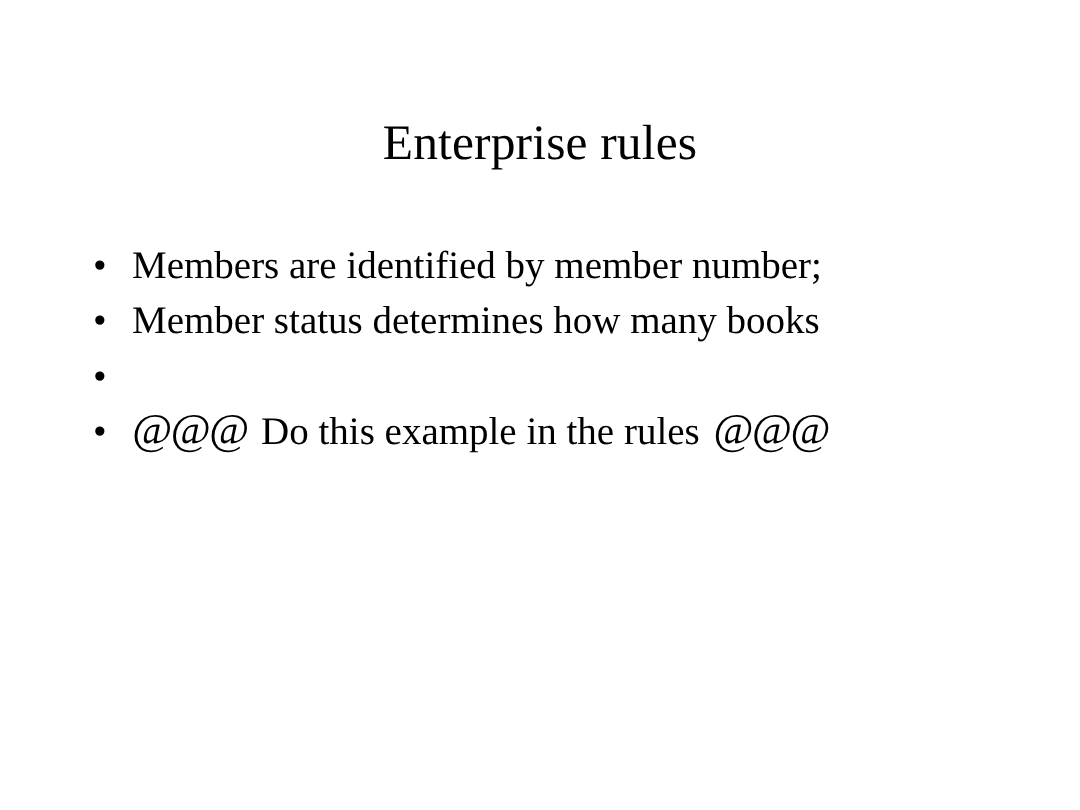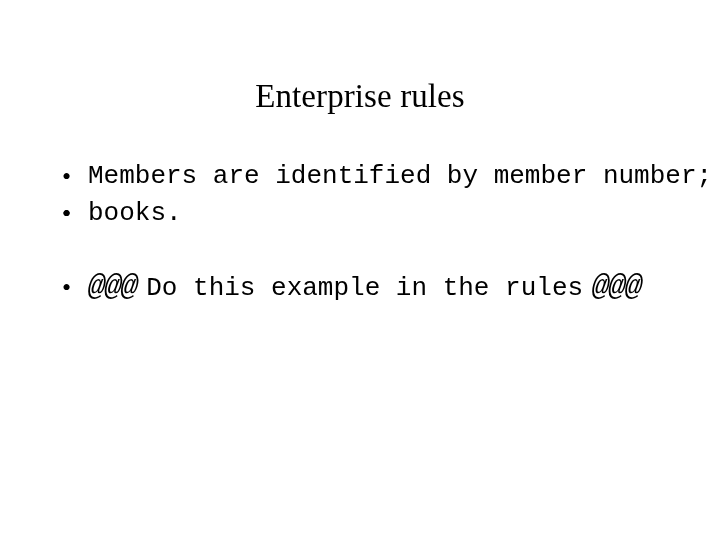--- a/index.html
+++ b/index.html
@@ -65,21 +65,20 @@
     width: 18px;
     font-size: 26px;
     line-height: 37px;
     text-align: left;
     color: #000000;
   }
 
   .bullet-line {
     display: block;
     white-space: nowrap;
-    font-family: Liberation Mono, monospace;
   }
 
   
   .bullet-line.cont {
     display: block;
   }
 
   
   .spacer-line {
     display: block;
@@ -108,25 +107,25 @@
 
   <div class="body-block">
 
     <div class="bullet-row">
       <span class="bullet-marker">•</span>
       <span class="bullet-line">Members are identified by member number;</span>
     </div>
 
     <div class="bullet-row">
       <span class="bullet-marker">•</span>
+      <span class="bullet-line">Member status determines how many books</span>
     </div>
 
     <div class="bullet-row">
       <span class="bullet-marker">•</span>
-      <span class="bullet-line cont">books.</span>
     </div>
 
     <div class="spacer-line"></div>
 
     <div class="bullet-row">
       <span class="bullet-marker">•</span>
       <span class="bullet-line"><span class="symbol-run">@@@</span><span class="gap-after-symbol"></span><span>Do this example in the rules</span><span class="gap-after-symbol"></span><span class="symbol-run">@@@</span></span>
     </div>
 
   </div>

